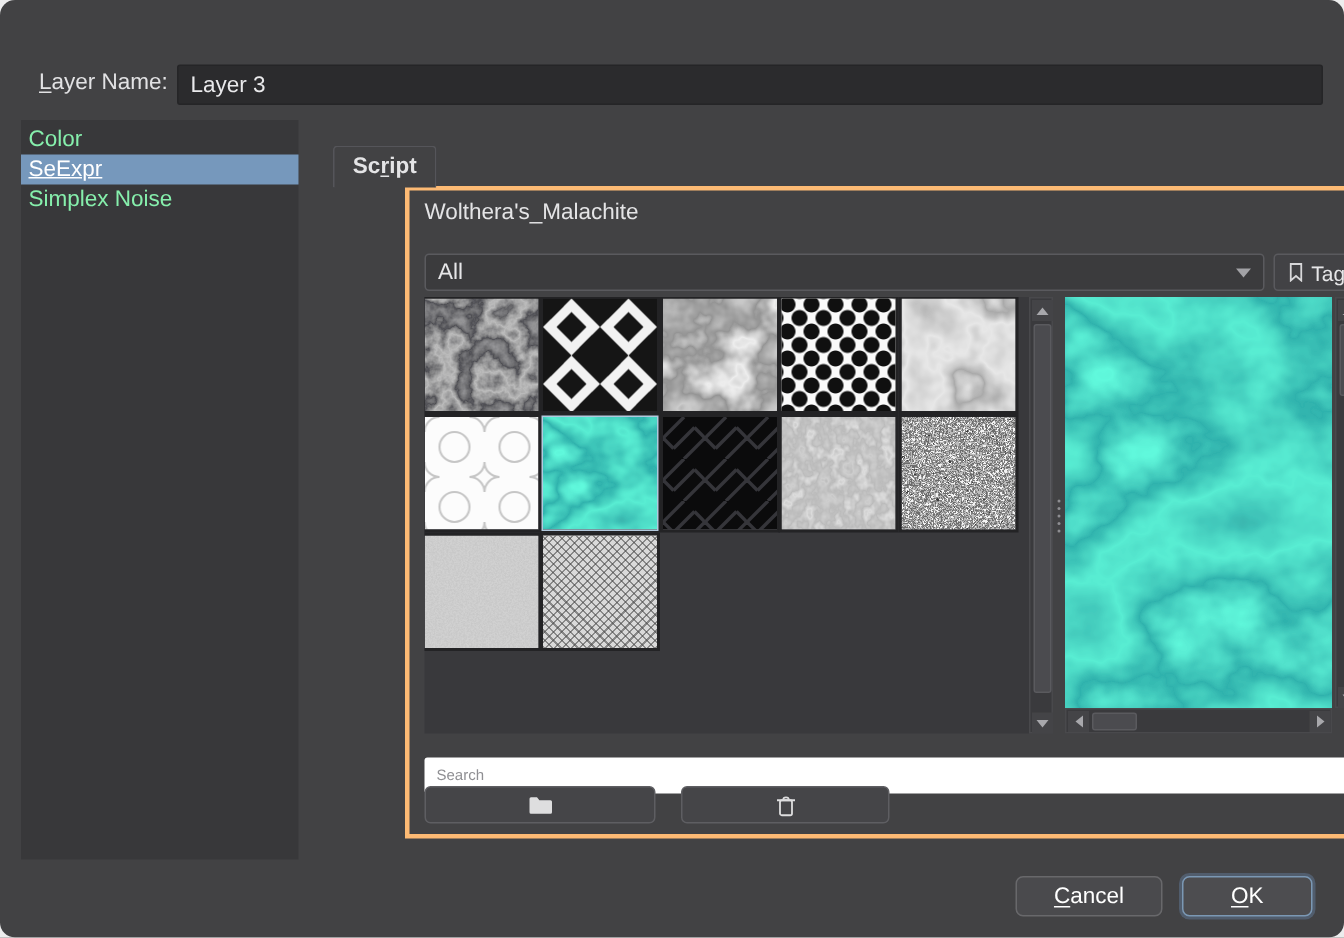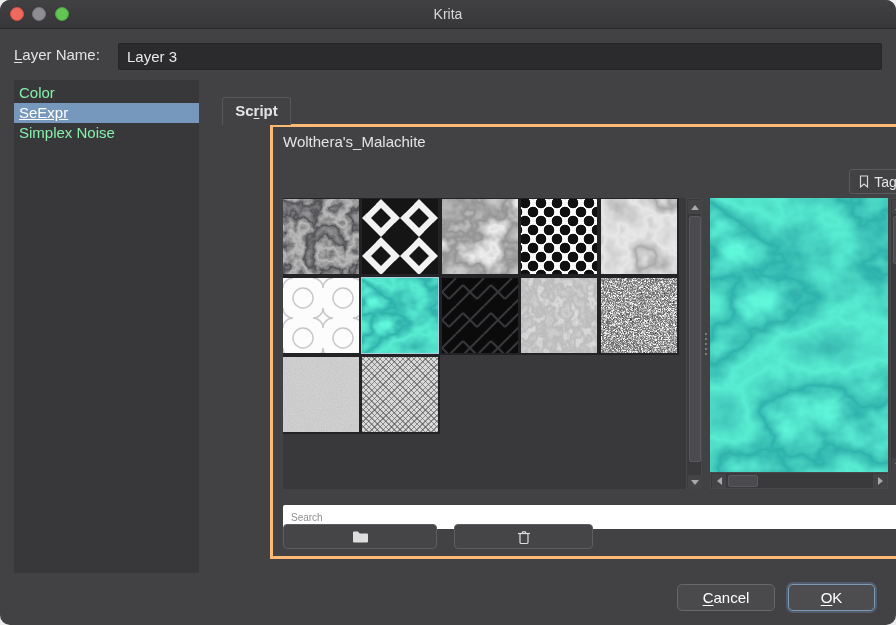--- a/index.html
+++ b/index.html
@@ -7,21 +7,21 @@
   
   .titlebar{position:absolute;left:0;top:0;width:896px;height:28px;
     background:linear-gradient(#414143,#373739);border-bottom:1px solid #29292b;}
   .tl{position:absolute;top:7px;width:14px;height:14px;border-radius:50%;box-sizing:border-box;}
   .tl.close{left:10px;background:#ee6a5f;border:1px solid #d4503f;}
   .tl.min{left:32px;background:#8e8e93;border:1px solid #76767a;}
   .tl.zoom{left:55px;background:#62c554;border:1px solid #47a33a;}
   .win-title{position:absolute;left:0;top:0;width:100%;height:28px;line-height:28px;text-align:center;
     font-size:14px;color:#d8d8da;}
   
-  .layer-label{position:absolute;left:14px;top:46px;font-size:15px;color:#e2e2e4;}
+  .layer-label{position:absolute;left:26px;top:46px;font-size:15px;color:#e2e2e4;}
   .layer-input{position:absolute;left:118px;top:43px;width:764px;height:27px;box-sizing:border-box;
     background:#2b2b2d;border:1px solid #252527;border-radius:2px;color:#e9e9eb;font-size:15px;
     padding:0 8px;font-family:inherit;outline:none;}
   
   .sidebar{position:absolute;left:14px;top:80px;width:185px;height:493px;background:#38383a;padding-top:3px;box-sizing:border-box;}
   .side-item{height:20px;line-height:20px;padding-left:5px;font-size:15px;color:#86efac;cursor:default;}
   .side-item.selected{background:#7698bc;color:#ffffff;text-decoration:underline;}
   
   .tab{position:absolute;box-sizing:border-box;text-align:center;font-size:15px;color:#e4e4e6;
     border:1px solid #55555a;border-bottom:none;border-radius:3px 3px 0 0;}
@@ -184,42 +184,41 @@
           <path d="M7 21 L21 7"></path>
       <path d="M0 14 L7 21"></path>
           <path d="M21 7 L28 14"></path>
     </g>
   </pattern>
 </defs>
 </svg>
 
 <div class="window">
 
-  <div class="titlebar">
-    <div class="tl close"></div>
-    <div class="tl min"></div>
-    <div class="tl zoom"></div>
-    <div class="win-title">Krita</div>
-  </div>
 
   <div class="layer-label"><span class="mn">L</span><span>ayer Name:</span></div>
   <input class="layer-input" type="text" value="Layer 3" style="">
 
   <div class="sidebar">
     <div class="side-item">Color</div>
     <div class="side-item selected">SeExpr</div>
     <div class="side-item">Simplex Noise</div>
   </div>
 
   <div class="tab active"><span>Sc</span><span class="mn">r</span><span>ipt</span></div>
 
   <div class="frame">
 
     <div class="resource-name">Wolthera's_Malachite</div>
 
+    <div class="combo">
+      <span>All</span>
+      <span class="spacer"></span>
+      <span class="tri-down"></span>
+    </div>
 
     <div class="tag-btn">
       <svg width="10" height="13" viewBox="0 0 10 13">
         <path d="M1.5 1 h7 v11 l-3.5 -3 l-3.5 3 z" fill="none" stroke="#d8d8da" stroke-width="1.2"></path>
       </svg>
       <span><span>Ta</span><span class="mn">g</span></span>
       <span class="tag-corner"></span>
     </div>
 
     <div class="grid">

